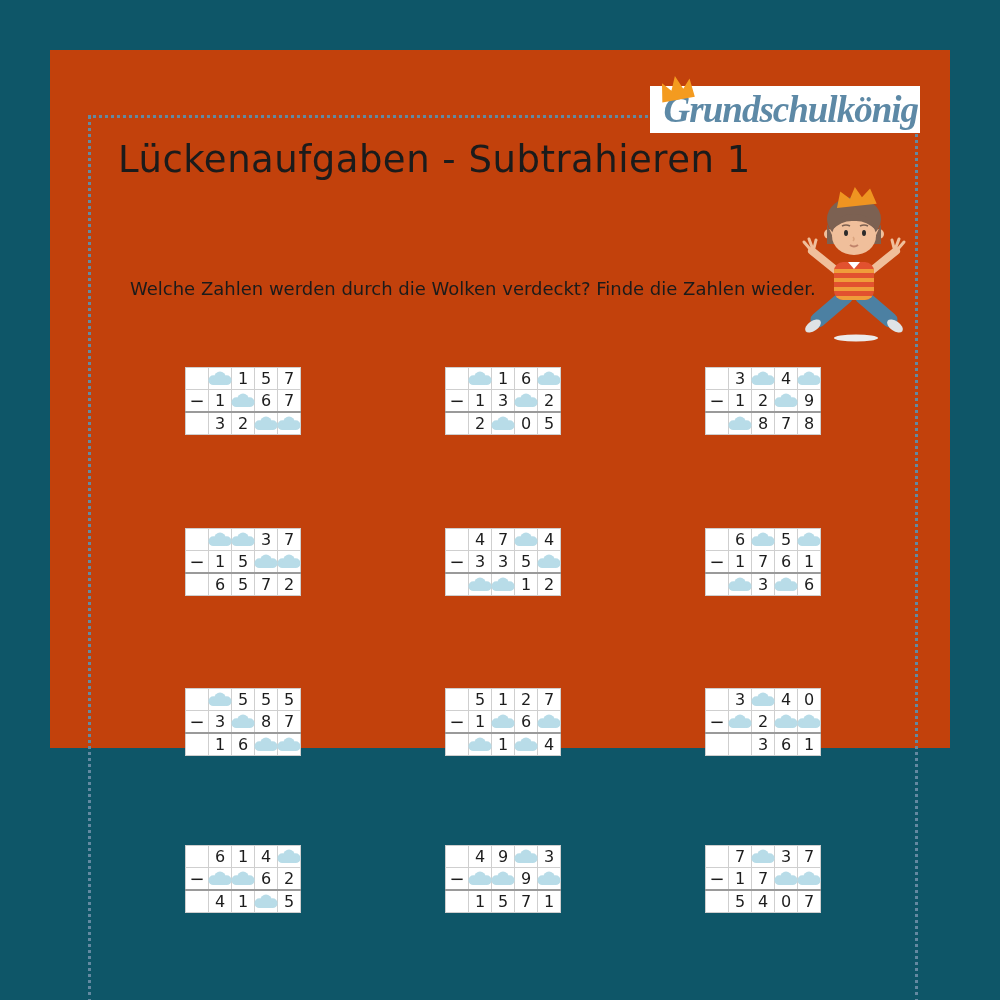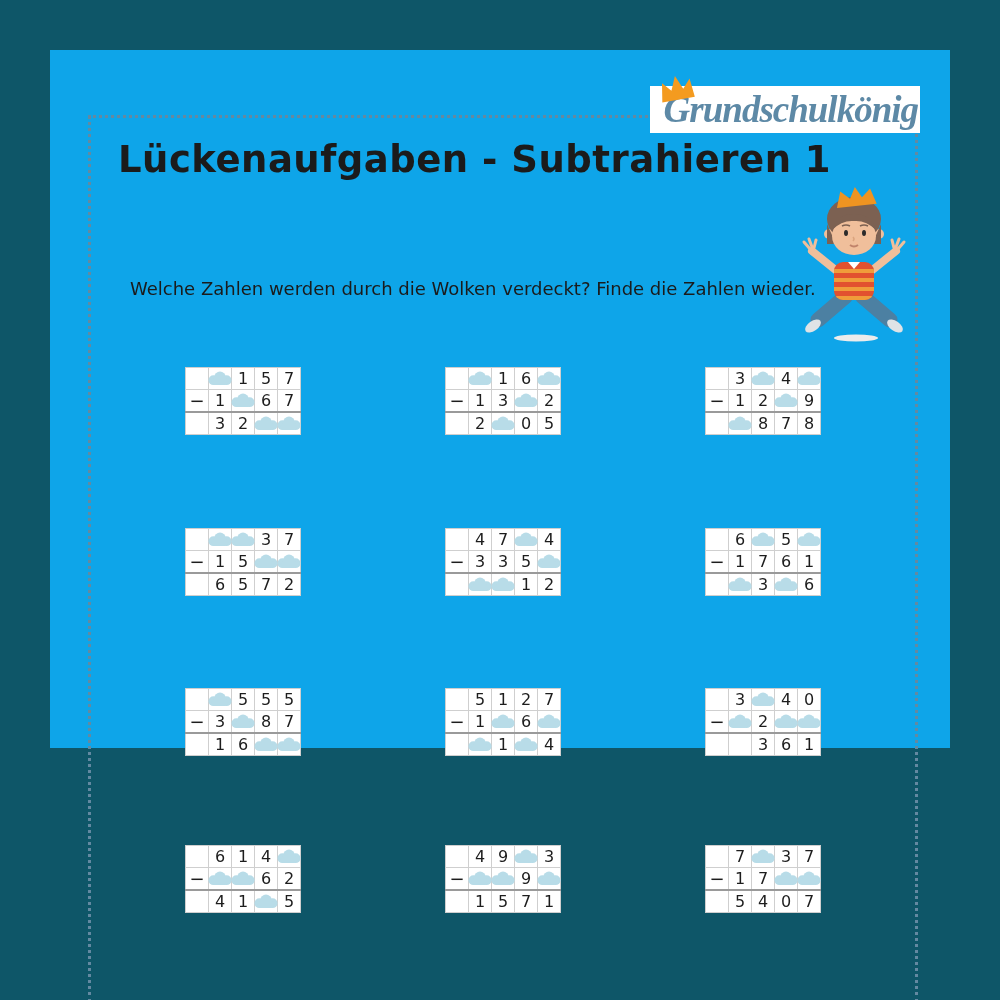--- a/index.html
+++ b/index.html
@@ -1,25 +1,25 @@
 <!DOCTYPE html>
 <html><head>
 <meta charset="utf-8">
 <style>
   html,body{margin:0;padding:0;width:1000px;height:1000px;overflow:hidden;
     font-family:"DejaVu Sans",sans-serif;}
   .frame{position:absolute;inset:0;width:1000px;height:1000px;background:#0e5668;}
-  .sheet{position:absolute;left:50px;top:50px;width:900px;height:698px;background:#0ea5e9;}
+  .sheet{position:absolute;left:50px;top:50px;width:900px;height:698px;background:#c2410c;}
   .dotted{position:absolute;left:38px;top:65px;width:824px;height:885px;
     border-top:3px dotted #6389a1;border-left:3px dotted #6389a1;border-right:3px dotted #6389a1;border-bottom:none;}
   .logo{position:absolute;top:36px;right:30px;background:#ffffff;padding:2px 2px 2px 14px;z-index:5;}
   .logo-text{font-family:"Liberation Serif",serif;font-style:italic;font-weight:bold;
     font-size:37px;color:#5d89a6;letter-spacing:-1px;}
   .logo-crown{position:absolute;left:6px;top:-12px;width:40px;height:28px;transform:rotate(-10deg);}
-  .title{position:absolute;left:68px;top:88px;margin:0;font-size:37px;font-weight:700;
+  .title{position:absolute;left:68px;top:88px;margin:0;font-size:37px;font-weight:400;
     color:#1b1b1b;letter-spacing:0.5px;z-index:2;}
   .instruction{position:absolute;left:68px;top:216px;margin:12px;font-size:18px;color:#1b1b1b;z-index:2;}
   .boy{position:absolute;left:748px;top:136px;width:112px;height:160px;z-index:3;}
   .problems{position:absolute;inset:0;}
   .problem{position:absolute;display:table;table-layout:fixed;border-collapse:collapse;background:#fff;}
   .prow{display:table-row;}
   .pcell{display:table-cell;width:22px;min-width:22px;max-width:22px;height:21px;
     text-align:center;vertical-align:middle;border:1px solid #cfcfcf;
     font-size:16px;color:#1d1d1d;position:relative;overflow:visible;}
   .prow-result .pcell{border-top:2.5px solid #9a9a9a;}

